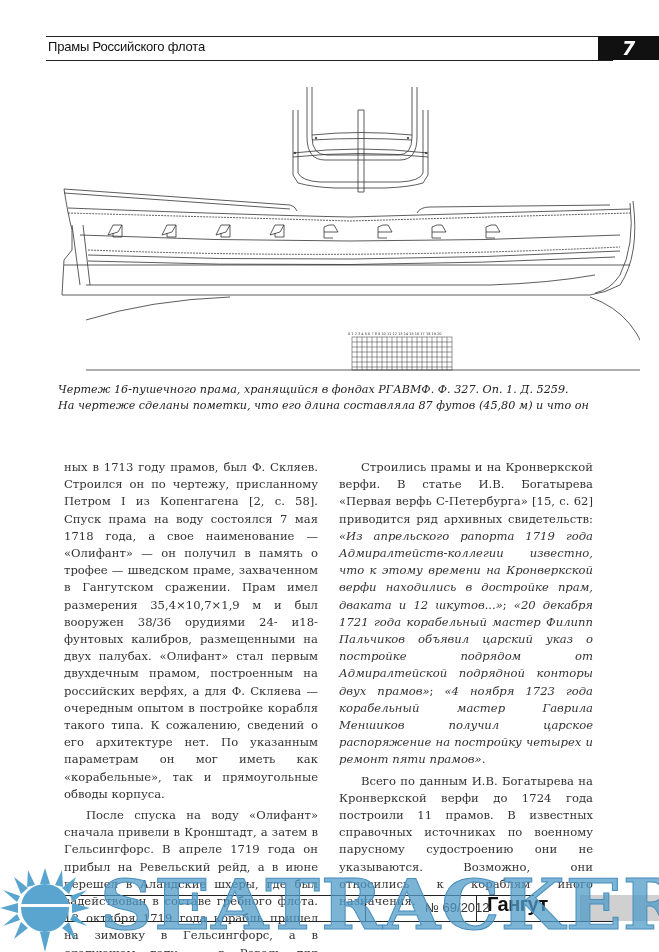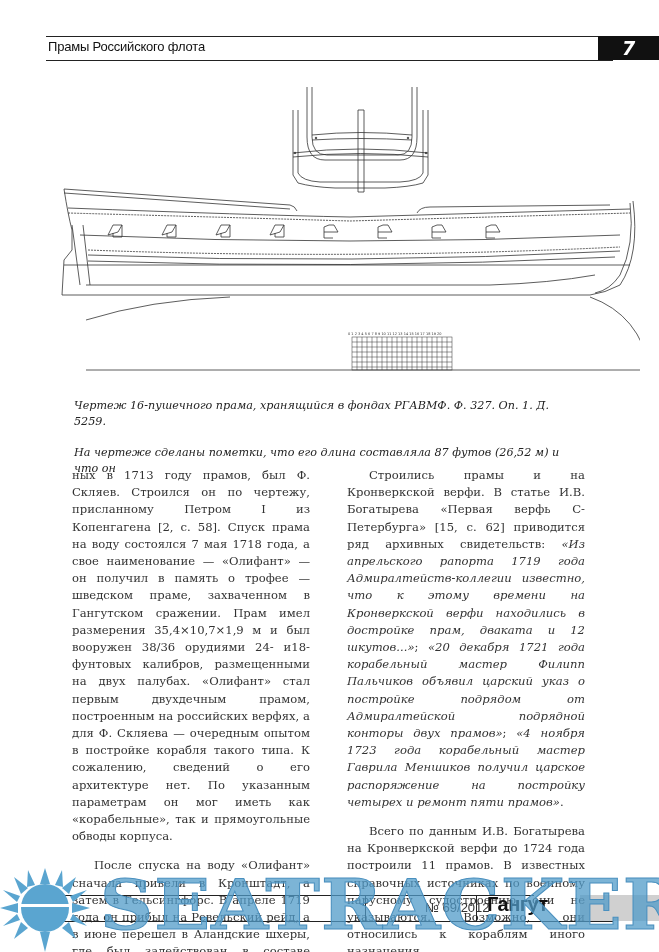--- a/index.html
+++ b/index.html
@@ -8,26 +8,26 @@
   .header-rule-top { position:absolute; left:46px; right:46px; top:36px; height:1px; background:#222; }
   .header-rule-bottom { position:absolute; left:46px; right:46px; top:60px; height:1px; background:#222; }
   .running-title { position:absolute; left:48px; top:39px; font-family:"Liberation Sans", sans-serif;
          font-size:13px; color:#111; letter-spacing:-0.2px; }
   .page-number-box { position:absolute; left:598px; top:36px; width:61px; height:24px; background:#111; }
   .page-number { position:absolute; left:0; right:0; top:1px; text-align:center; color:#fff;
          font-family:"DejaVu Sans", sans-serif; font-weight:bold; font-size:19px; font-style:italic; }
   .drawing { position:absolute; left:50px; top:75px; width:590px; height:300px; }
   .caption { position:absolute; left:58px; top:382px; width:540px; font-family:"DejaVu Serif", serif;
          font-style:italic; font-size:11.2px; line-height:15.5px; color:#222; }
-  .caption p { margin:16px; }
+  .caption p { margin:0; }
   .col { position:absolute; top:455px; width:262px; font-family:"DejaVu Serif", serif; font-size:11.6px;
          line-height:17.2px; color:#333; text-align:justify; }
   .col-left { left:60px; }
   .col-right { left:335px; }
-  .col p { margin:12px; }
+  .col p { margin:4px; }
   .col .indent { text-indent:22px; }
   .col em { font-style:italic; }
   .footer-rule-top { position:absolute; left:46px; right:125px; top:895px; height:1px; background:#222; }
   .footer-rule-bottom { position:absolute; left:46px; right:46px; top:921px; height:1px; background:#222; }
   .footer-divider { position:absolute; top:895px; width:1px; height:26px; background:#222; }
   .issue-number { position:absolute; left:385px; top:900px; font-family:"Liberation Sans", sans-serif;
          font-size:13px; color:#333;margin-left:40px; }
   .magazine-name { position:absolute; left:487px; top:893px; font-family:"Liberation Sans", sans-serif;
          font-weight:bold; font-size:20px; color:#111; letter-spacing:-0.5px; }
   .watermark { position:absolute; left:0; top:868px; width:659px; height:84px; pointer-events:none; }
@@ -104,21 +104,21 @@
     <path d="M307 262 V295 M312 262 V295 M317 262 V295 M322 262 V295 M327 262 V295 M332 262 V295 M337 262 V295 M342 262 V295 M347 262 V295 M352 262 V295 M357 262 V295 M362 262 V295 M367 262 V295 M372 262 V295 M377 262 V295 M382 262 V295 M387 262 V295 M392 262 V295 M397 262 V295"></path>
     <path d="M302 267 H402 M302 272 H402 M302 277 H402 M302 282 H402 M302 287 H402 M302 292 H402"></path>
   </g>
   <g font-family="DejaVu Sans, sans-serif" font-size="3.5" fill="#333" stroke="none">
     <text x="298" y="260">0 1 2 3 4 5 6 7 8 9 10 11 12 13 14 15 16 17 18 19 20</text>
   </g>
 </svg>
 
 <div class="caption">
   <p>Чертеж 16-пушечного прама, хранящийся в фондах РГАВМФ. Ф. 327. Оп. 1. Д. 5259.</p>
-  <p>На чертеже сделаны пометки, что его длина составляла 87 футов (26,52 м) и что он</p>
+  <p>На чертеже сделаны пометки, что его длина составляла 87 футов (45,80 м) и что он</p>
 </div>
 
 <div class="col col-left">
   <p>ных в 1713 году прамов, был Ф. Скляев. Строился он по чертежу, присланному Петром I из Копенгагена [2, с. 58]. Спуск прама на воду состоялся 7 мая 1718 года, а свое наименование — «Олифант» — он получил в память о трофее — шведском праме, захваченном в Гангутском сражении. Прам имел размерения 35,4×10,7×1,9 м и был вооружен 38/36 орудиями 24- и18-фунтовых калибров, размещенными на двух палубах. «Олифант» стал первым двухдечным прамом, построенным на российских верфях, а для Ф. Скляева — очередным опытом в постройке корабля такого типа. К сожалению, сведений о его архитектуре нет. По указанным параметрам он мог иметь как «корабельные», так и прямоугольные обводы корпуса.</p>
   <p class="indent">После спуска на воду «Олифант» сначала привели в Кронштадт, а затем в Гельсингфорс. В апреле 1719 года он прибыл на Ревельский рейд, а в июне перешел в Аландские шхеры, где был задействован в составе гребного флота. 18 октября 1719 года корабль пришел на зимовку в Гельсингфорс, а в следующем году — в Ревель для проведения</p>
 </div>
 
 <div class="col col-right">
   <p class="indent"><span>Строились прамы и на Кронверкской верфи. В статье И.В. Богатырева «Первая верфь С-Петербурга» [15, с. 62] приводится ряд архивных свидетельств: </span><em>«Из апрельского рапорта 1719 года Адмиралтейств-коллегии известно, что к этому времени на Кронверкской верфи находились в достройке прам, дваката и 12 шкутов...»</em><span>; </span><em>«20 декабря 1721 года корабельный мастер Филипп Пальчиков объявил царский указ о постройке подрядом от Адмиралтейской подрядной конторы двух прамов»</em><span>; </span><em>«4 ноября 1723 года корабельный мастер Гаврила Меншиков получил царское распоряжение на постройку четырех и ремонт пяти прамов»</em><span>.</span></p>
   <p class="indent">Всего по данным И.В. Богатырева на Кронверкской верфи до 1724 года построили 11 прамов. В известных справочных источниках по военному парусному судостроению они не указываются. Возможно, они относились к кораблям иного назначения.</p>

